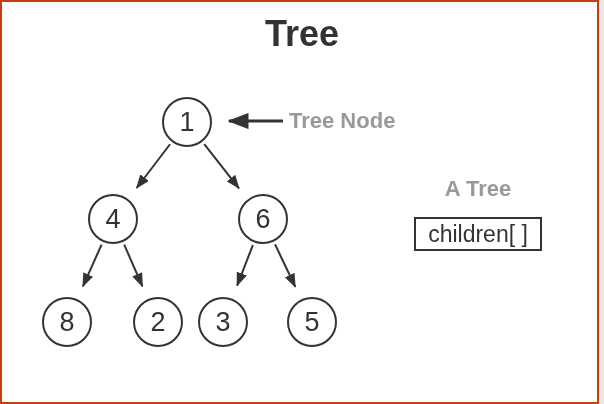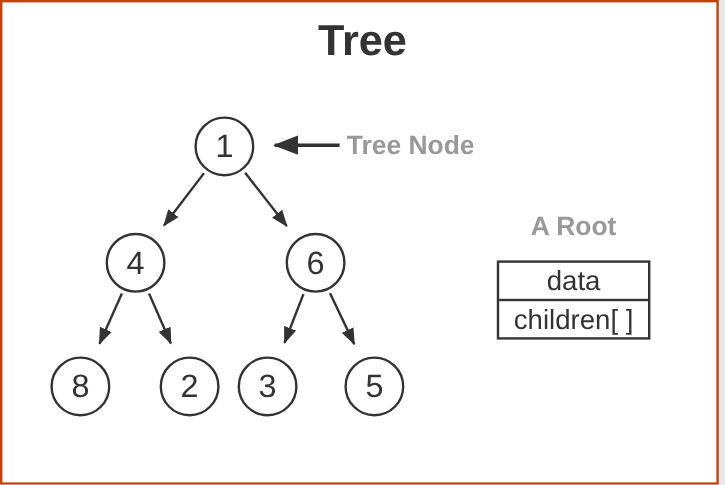--- a/index.html
+++ b/index.html
@@ -84,20 +84,19 @@
         <circle cx="312" cy="322" r="24" fill="#ffffff" stroke="#333333" stroke-width="2"></circle>
         <text x="312" y="331" text-anchor="middle">5</text>
       </g>
     <g id="pointer-layer">
         <line x1="283" y1="121" x2="229" y2="121" stroke="#333333" stroke-width="3" marker-end="url(#arrowhead)"></line>
       </g>
   </svg>
 
   <div class="root-label">Tree Node</div>
 
-  <div class="anode-label">A Root</div>
+  <div class="anode-label">A Tree</div>
 
   <div class="struct-box">
-    <div class="struct-cell">data</div>
     <div class="struct-cell">children[ ]</div>
   </div>
 
 </div>
 
 </body></html>

